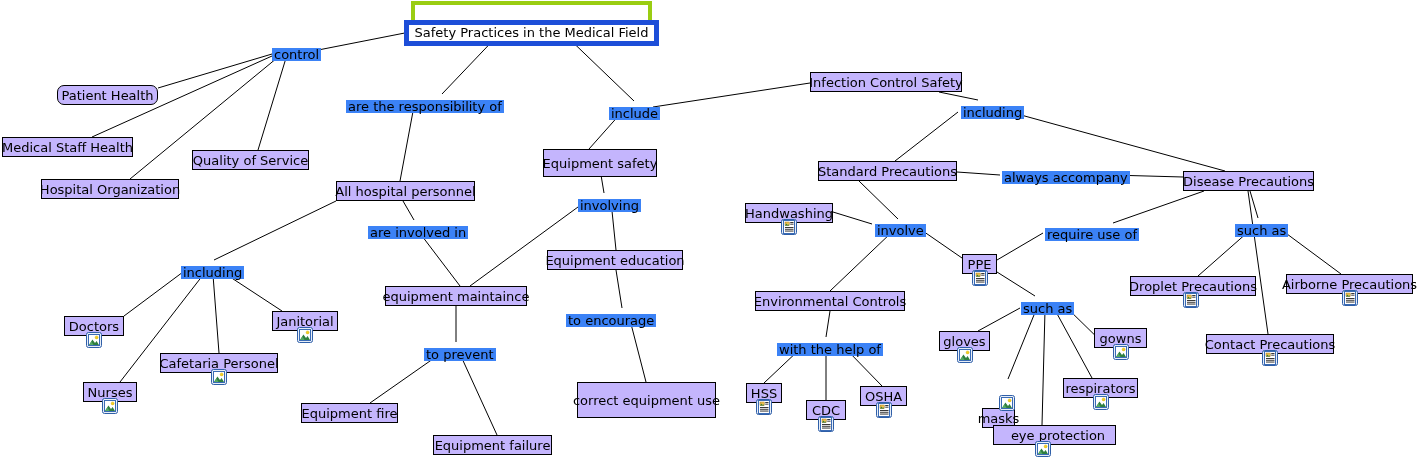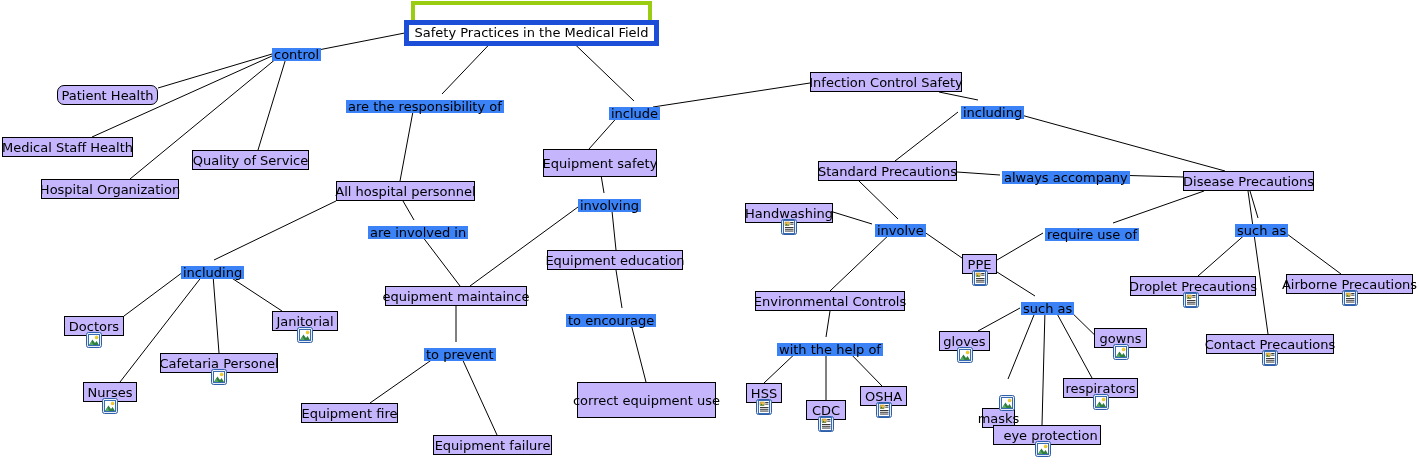--- a/index.html
+++ b/index.html
@@ -398,21 +398,21 @@
           <rect x="4" y="9.8" width="8.5" height="0.9" fill="#222"></rect>
           <rect x="4" y="11.6" width="8.5" height="0.9" fill="#222"></rect>
         </svg>
       </span>
       <div class="node" style="left: 301px; top: 403px; width: 97px; height: 20px;">
         <span class="node-label">Equipment fire</span>
       </div>
       <div class="node" style="left: 577px; top: 382px; width: 139px; height: 36px;">
         <span class="node-label">correct equipment use</span>
       </div>
-      <div class="node" style="left: 993px; top: 425px; width: 108px; height: 20px; padding-left: 12px;">
+      <div class="node" style="left: 993px; top: 425px; width: 123px; height: 20px; padding-left: 12px;">
         <span class="node-label">eye protection</span>
       </div>
       <span class="res-icon" style="left: 1035px; top: 441px;">
         <svg width="16" height="16" viewBox="0 0 16 16">
           <rect x="0.5" y="0.5" width="15" height="15" rx="2" fill="#e8eef7" stroke="#2f5fa8" stroke-width="1"></rect>
           <rect x="2.5" y="2.5" width="11" height="11" fill="#ffffff" stroke="#3a6bb5" stroke-width="1"></rect>
           <circle cx="10.6" cy="5.4" r="1.5" fill="#f5d020" stroke="#c9a400" stroke-width="0.4"></circle>
           <path d="M3 13 L6.4 7.6 L9 11 L10.6 9 L13 13 Z" fill="#2f7f3f"></path>
           <path d="M3 13 L5.4 9.4 L7.6 13 Z" fill="#55a866"></path>
         </svg>

